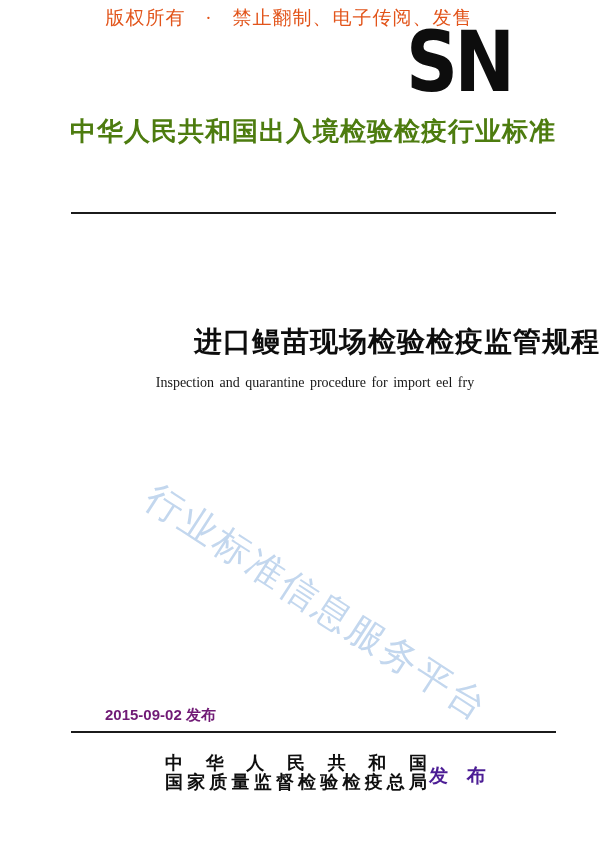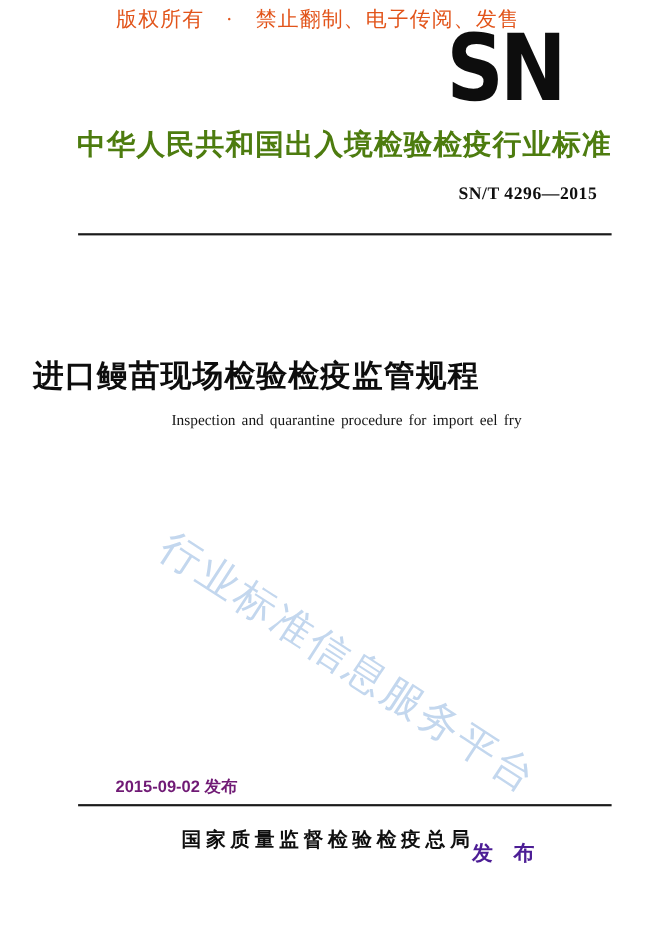--- a/index.html
+++ b/index.html
@@ -76,21 +76,21 @@
     height: 2px;
     background: #1b1b1b;
   }
   .rule-top { top: 212px; }
   .rule-bottom { top: 731px; }
   .cn-title {
     position: absolute;
     top: 323px;
     left: 30px;
     width: 570px;
-    text-align: left;
+    text-align: right;
     font-family: Liberation Sans, sans-serif;
     font-weight: bold;
     font-size: 28px;
     letter-spacing: 1px;
     white-space: nowrap;
     color: #0d0d0d;
   }
   .en-title {
     position: absolute;
     top: 375px;
@@ -164,35 +164,35 @@
 <body>
 
 <div class="page">
 
   <div class="copyright-notice">版权所有 · 禁止翻制、电子传阅、发售</div>
 
   <div class="sn-logo">SN</div>
 
   <div class="header-title">中华人民共和国出入境检验检疫行业标准</div>
 
-  <div class="std-number">SN/T 4296—2015</div>
 
   <div class="rule rule-top"></div>
 
   <div class="cn-title">进口鳗苗现场检验检疫监管规程</div>
 
   <div class="en-title">Inspection and quarantine procedure for import eel fry</div>
 
   <div class="watermark">行业标准信息服务平台</div>
 
   <div class="dates-row">
     <span>2015-09-02 发布</span>
   </div>
 
   <div class="rule rule-bottom"></div>
 
   <div class="publisher">
+    <span class="publisher-line">中华人民共和国</span>
     <span class="publisher-line">国家质量监督检验检疫总局</span>
   </div>
 
   <div class="publish-label">发 布</div>
 
 </div>
 
 </body></html>

